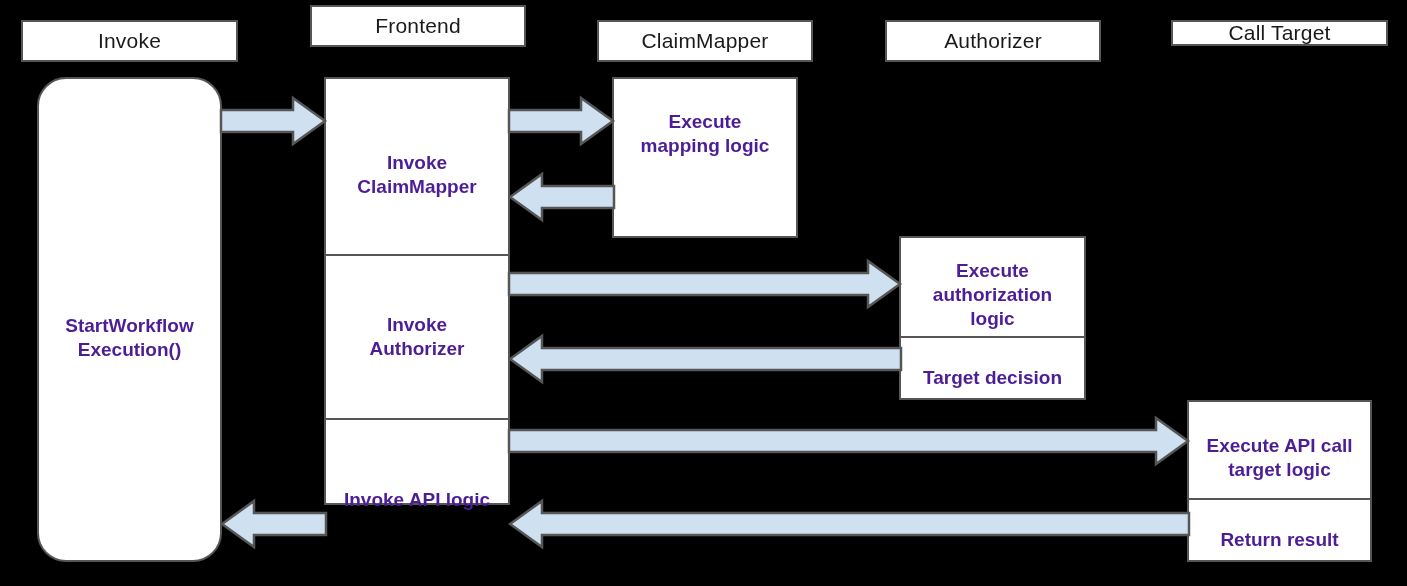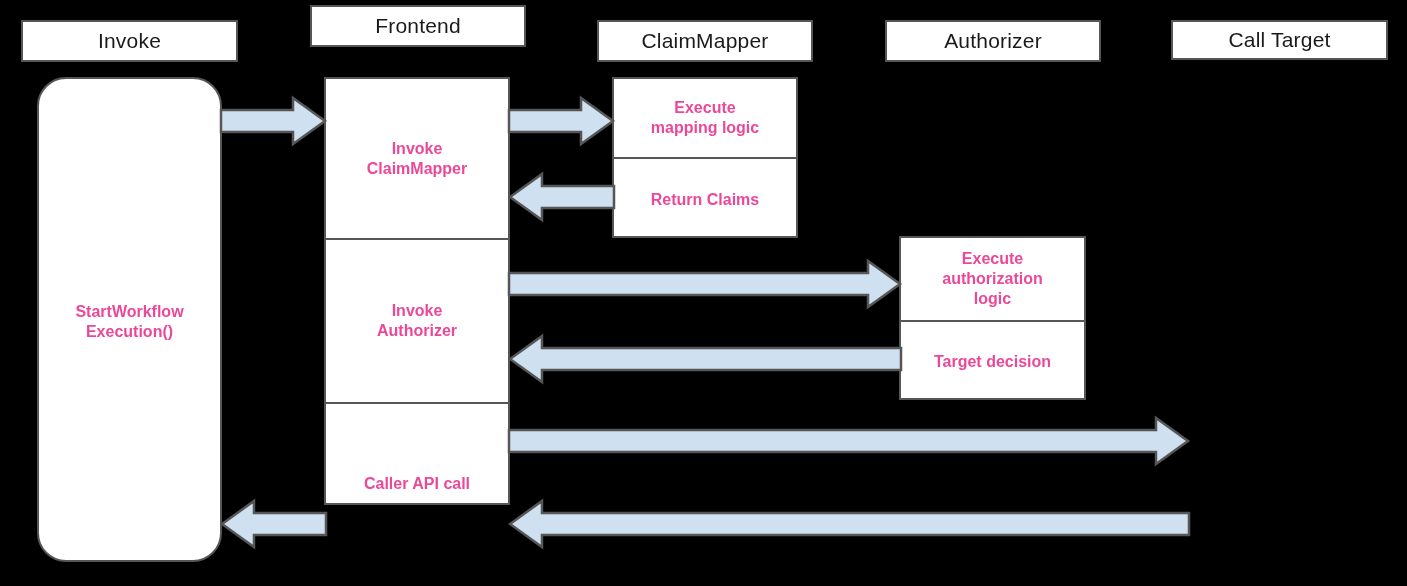--- a/index.html
+++ b/index.html
@@ -39,26 +39,27 @@
   }
   .seg {
     position: absolute;
     left: 0;
     right: 0;
     box-sizing: border-box;
     display: flex;
     align-items: center;
     justify-content: center;
     text-align: center;
-    color: #ec4899;
-    font-size: 16px;
+    color: #4c1d95;
+    font-size: 19px;
     font-weight: bold;
     line-height: 1.25;
     padding: 0 6px;
     font-family: "Liberation Sans", sans-serif;
+    margin-top: 16px;
   }
   .seg.divider-top {
     border-top: 2px solid #565656;
   }
   .msg-arrow {
     position: absolute;
   }
   .msg-arrow svg {
     display: block;
     overflow: visible;
@@ -78,44 +79,47 @@
   </div>
 
   <div class="lifeline-header" style="left:597px; top:20px; width:216px; height:42px;">
     <span>ClaimMapper</span>
   </div>
 
   <div class="lifeline-header" style="left:885px; top:20px; width:216px; height:42px;">
     <span>Authorizer</span>
   </div>
 
-  <div class="lifeline-header" style="left:1171px; top:20px; width:217px; height:40px;">
+  <div class="lifeline-header" style="left:1171px; top:20px; width:217px; height:26px;">
     <span>Call Target</span>
   </div>
 
   <div class="activation" style="left:37px; top:77px; width:185px; height:485px;border-radius:29px;">
     <div class="seg" style="top:0px; height:485px;">StartWorkflow<br>Execution()</div>
   </div>
 
   <div class="activation" style="left:324px; top:77px; width:186px; height:428px;">
     <div class="seg" style="top:0px; height:159px;">Invoke<br>ClaimMapper</div>
     <div class="seg divider-top" style="top:159px; height:164px;">Invoke<br>Authorizer</div>
-    <div class="seg divider-top" style="top:323px; height:162px;">Caller API call</div>
+    <div class="seg divider-top" style="top:323px; height:162px;">Invoke API logic</div>
   </div>
 
   <div class="activation" style="left:612px; top:77px; width:186px; height:161px;">
     <div class="seg" style="top:0px; height:78px;">Execute<br>mapping logic</div>
-    <div class="seg divider-top" style="top:78px; height:83px;">Return Claims</div>
   </div>
 
   <div class="activation" style="left:899px; top:236px; width:187px; height:164px;">
     <div class="seg" style="top:0px; height:82px;">Execute<br>authorization<br>logic</div>
     <div class="seg divider-top" style="top:82px; height:82px;">Target decision</div>
   </div>
 
+  <div class="activation" style="left:1187px; top:400px; width:185px; height:162px;">
+    <div class="seg" style="top:0px; height:80px;">Execute API call<br>target logic</div>
+    <div class="seg divider-top" style="top:80px; height:82px;">Return result</div>
+  </div>
 
   <div class="msg-arrow" style="left:221px; top:98px; width:105px; height:46px;">
     <svg width="105" height="46" viewBox="0 0 105 46">
       <path d="M0,12 L72,12 L72,0 L104,23 L72,46 L72,34 L0,34 Z" fill="#cfe0f0" stroke="#565656" stroke-width="2.5" stroke-linejoin="miter"></path>
     </svg>
   </div>
 
   <div class="msg-arrow" style="left:509px; top:98px; width:105px; height:46px;">
     <svg width="105" height="46" viewBox="0 0 105 46">
       <path d="M0,12 L72,12 L72,0 L104,23 L72,46 L72,34 L0,34 Z" fill="#cfe0f0" stroke="#565656" stroke-width="2.5" stroke-linejoin="miter"></path>

